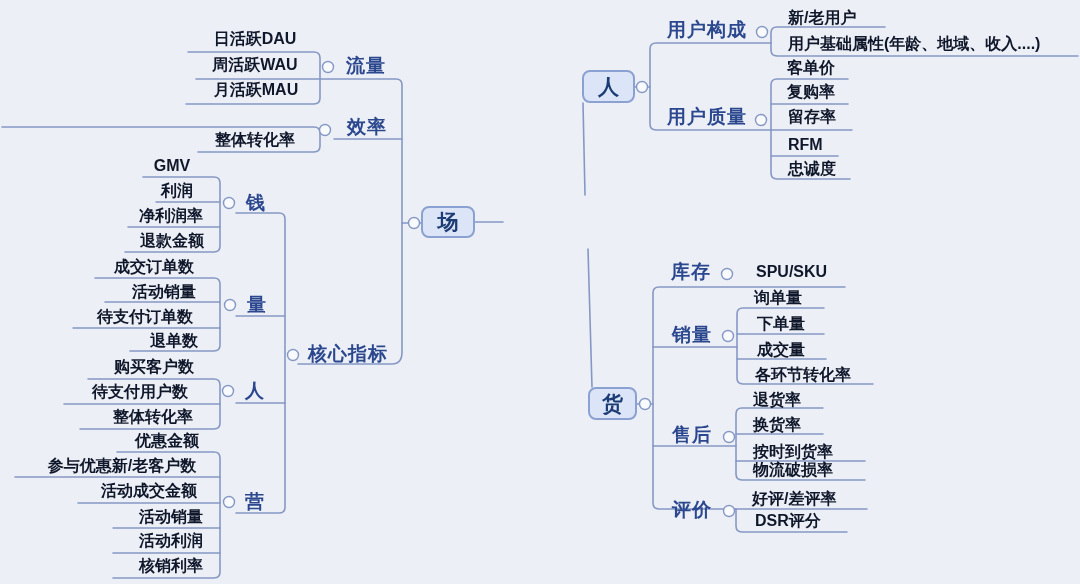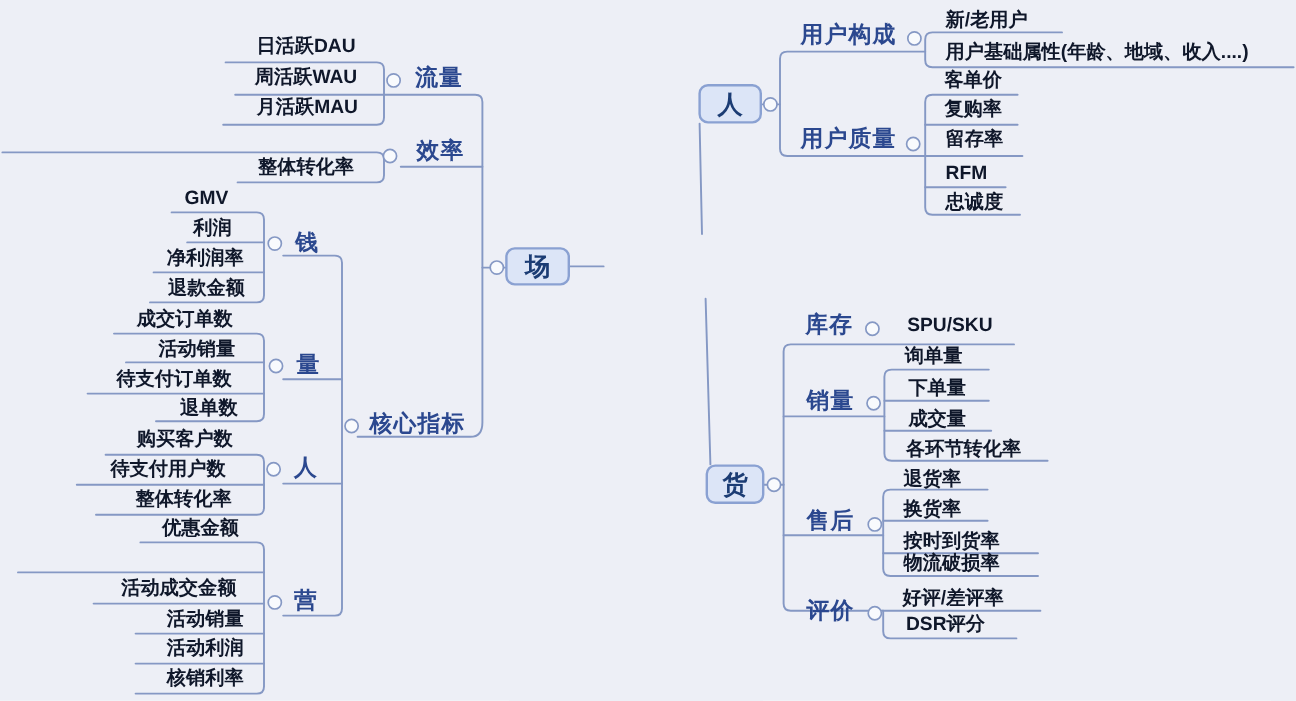--- a/index.html
+++ b/index.html
@@ -128,20 +128,21 @@
   <span class="leaf" style="left:171px;top:216px">净利润率</span>
   <span class="leaf" style="left:172px;top:241px">退款金额</span>
   <span class="leaf" style="left:154px;top:267px">成交订单数</span>
   <span class="leaf" style="left:164px;top:292px">活动销量</span>
   <span class="leaf" style="left:145px;top:317px">待支付订单数</span>
   <span class="leaf" style="left:174px;top:341px">退单数</span>
   <span class="leaf" style="left:154px;top:367px">购买客户数</span>
   <span class="leaf" style="left:140px;top:392px">待支付用户数</span>
   <span class="leaf" style="left:153px;top:417px">整体转化率</span>
   <span class="leaf" style="left:167px;top:441px">优惠金额</span>
+  <span class="leaf" style="left:122px;top:466px">参与优惠新/老客户数</span>
   <span class="leaf" style="left:149px;top:491px">活动成交金额</span>
   <span class="leaf" style="left:171px;top:517px">活动销量</span>
   <span class="leaf" style="left:171px;top:541px">活动利润</span>
   <span class="leaf" style="left:171px;top:566px">核销利率</span>
 
   <span class="blabel" style="left:667px;top:30px">用户构成</span>
   <span class="blabel" style="left:667px;top:117px">用户质量</span>
 
   <span class="leaf rl" style="left:788px;top:18px">新/老用户</span>
   <span class="leaf rl" style="left:788px;top:44px">用户基础属性(年龄、地域、收入....)</span>

